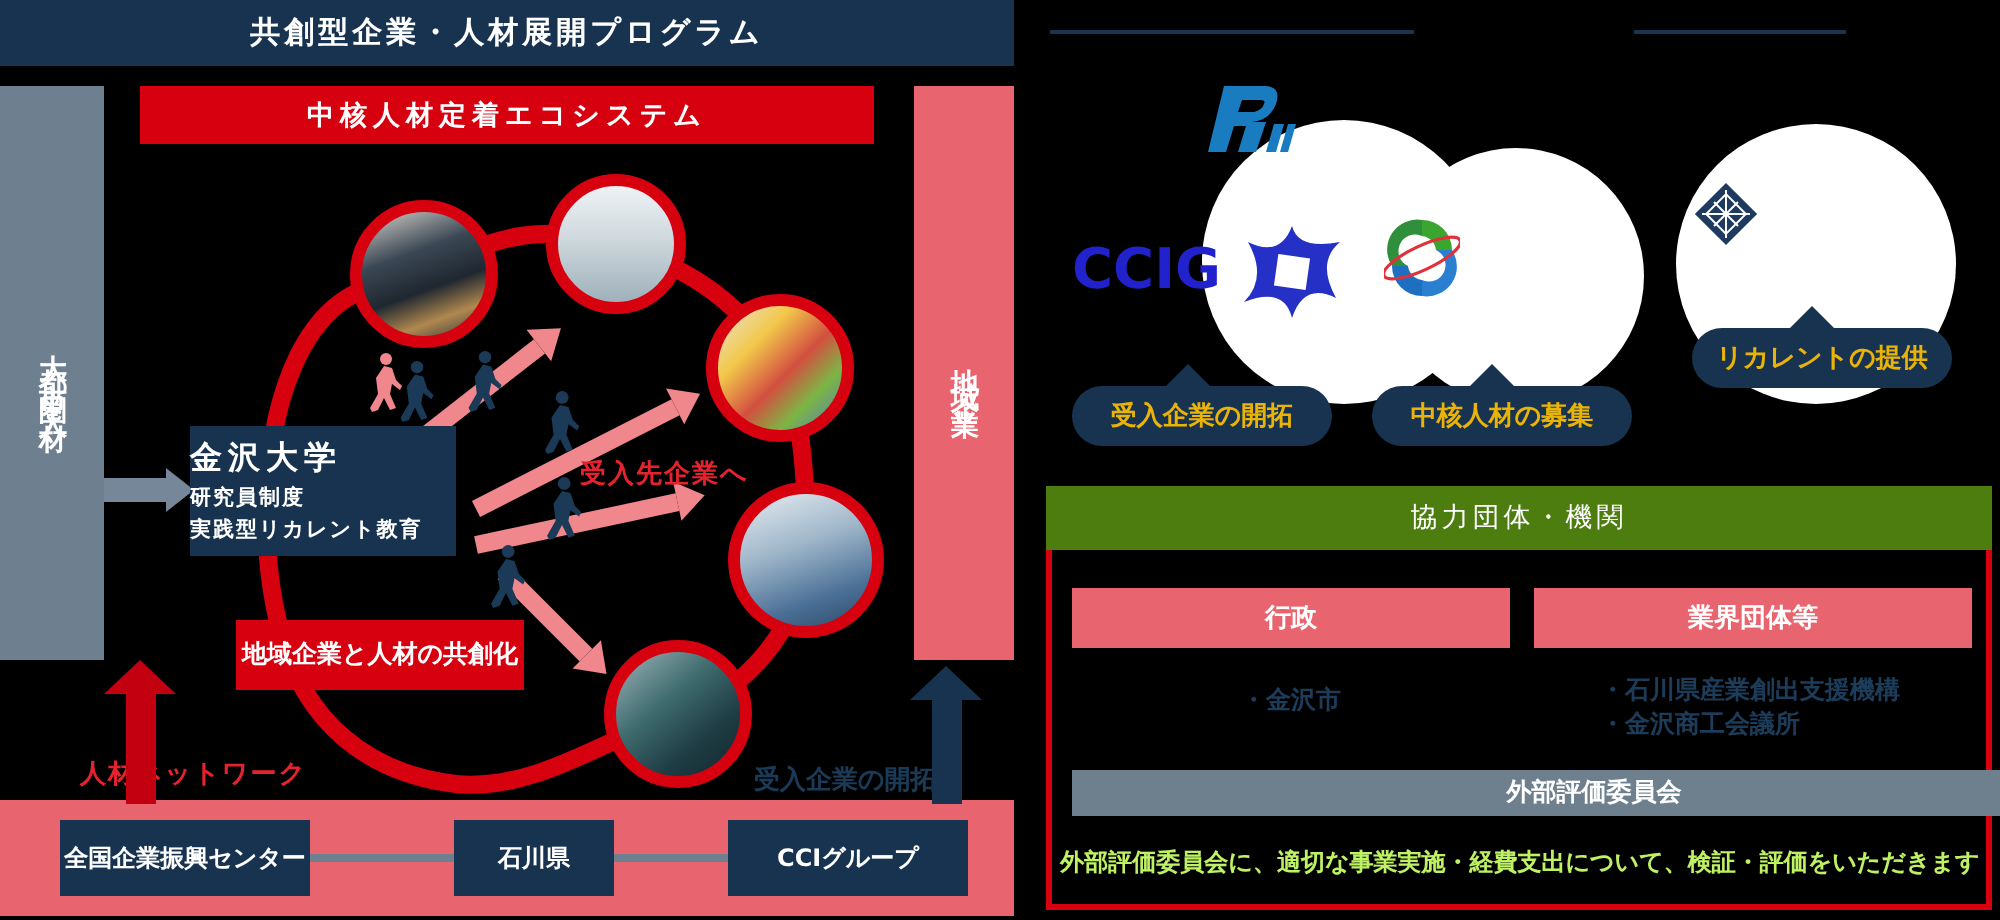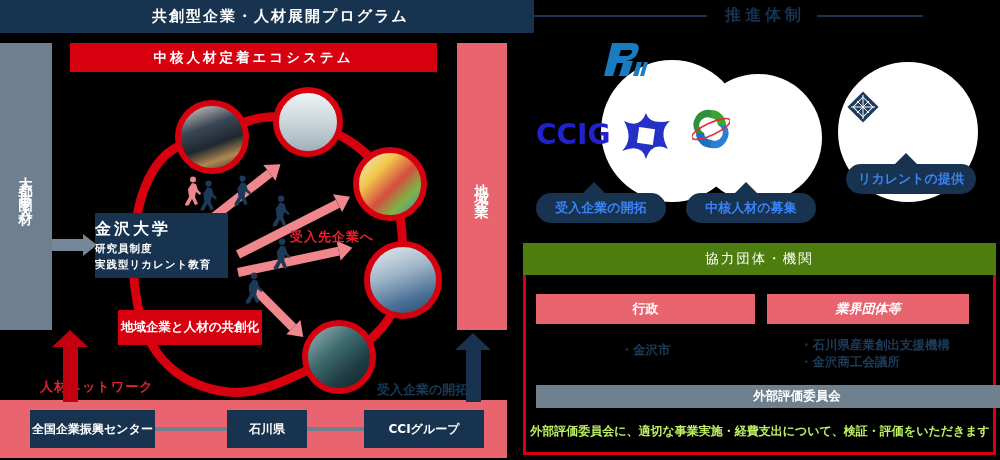--- a/index.html
+++ b/index.html
@@ -2,21 +2,21 @@
 <html><head>
 <meta charset="utf-8">
 <style>
   html,body{margin:0;padding:0;background:#000;}
   body{width:1000px;height:460px;position:relative;overflow:hidden;
        font-family:"DejaVu Sans","Liberation Sans",sans-serif;}
   .abs{position:absolute;}
   .txt-c{display:flex;align-items:center;justify-content:center;text-align:center;}
   
   .title-band{left:0;top:0;width:507px;height:33px;background:#17334f;color:#fff;
-    font-weight:bold;font-size:15px;letter-spacing:2px;padding-left:27px;}
+    font-weight:bold;font-size:15px;letter-spacing:2px;}
   .banner{left:70px;top:43px;width:367px;height:29px;background:#d7000f;color:#fff;
     font-weight:bold;font-size:13.5px;letter-spacing:3px;}
   .vbar{top:43px;height:287px;color:#fff;font-weight:bold;font-size:14px;
     writing-mode:vertical-rl;letter-spacing:7px;display:flex;align-items:center;justify-content:center;}
   .vbar-left{left:0;width:52px;background:#6e7f8f;}
   .vbar-right{left:457px;width:50px;background:#e8646e;}
   .photo{border-radius:50%;border:6px solid #d7000f;box-sizing:border-box;}
   .univ-box{left:95px;top:213px;width:133px;height:65px;background:#17334f;color:#fff;
     display:flex;flex-direction:column;justify-content:center;}
   .univ-box .t{font-size:16px;font-weight:bold;letter-spacing:3px;}
@@ -36,21 +36,21 @@
     border:11px solid transparent;border-left:14px solid #76879a;}
   .up-shaft{width:15px;}
   .up-head{width:0;height:0;border-left:18px solid transparent;border-right:18px solid transparent;}
   .person{position:absolute;}
   
   .rp-line{top:15px;height:2px;background:#17334f;}
   .rp-title{left:710px;top:5px;width:110px;color:#17334f;font-weight:bold;font-size:16px;
     letter-spacing:4px;text-align:center;}
   .wcircle{background:#fff;border-radius:50%;}
   .ccig-txt{left:536px;top:118px;color:#2222cc;font-weight:800;font-size:28px;letter-spacing:0px;}
-  .bubble{width:130px;height:30px;background:#17334f;border-radius:15px;color:#3b82f6;
+  .bubble{width:130px;height:30px;background:#17334f;border-radius:15px;color:#eab308;
     font-weight:bold;font-size:13px;}
   .bubble-tri{width:0;height:0;border-left:12px solid transparent;border-right:12px solid transparent;
     border-bottom:12px solid #17334f;}
   .coop-box{left:523px;top:243px;width:473px;height:212px;border:3px solid #d7000f;box-sizing:border-box;}
   .coop-head{left:523px;top:243px;width:473px;height:32px;background:#4d7c0f;color:#fff;
     font-weight:normal;font-size:13.5px;letter-spacing:2px;}
   .coop-bar{top:294px;width:219px;height:30px;background:#e8646e;color:#fff;font-weight:bold;font-size:13px;}
   .coop-item{color:#1d3c5a;font-weight:bold;font-size:12.5px;}
   .committee{left:536px;top:385px;width:450px;height:23px;background:#6e7f8d;color:#fff;
     font-weight:bold;font-size:12.5px;padding-left:36px;}
@@ -130,21 +130,20 @@
 
   <div class="abs up-head" style="left:52px;top:330px;border-bottom:17px solid #c3000f;"></div>
   <div class="abs up-shaft" style="left:63px;top:346px;height:56px;background:#c3000f;"></div>
   <div class="abs up-head" style="left:455px;top:333px;border-bottom:17px solid #17334f;"></div>
   <div class="abs up-shaft" style="left:466px;top:349px;height:53px;background:#17334f;"></div>
 </div>
 
 <div class="abs" style="left:507px;top:0;width:493px;height:460px;">
 
   <div class="abs rp-line" style="left:18px;width:182px;"></div>
-  <div class="abs rp-title" style="left:203px;">推進体制</div>
   <div class="abs rp-line" style="left:310px;width:106px;"></div>
 
   <div class="abs wcircle" style="left:94px;top:60px;width:142px;height:142px;"></div>
   <div class="abs wcircle" style="left:187px;top:74px;width:128px;height:128px;"></div>
   <div class="abs wcircle" style="left:331px;top:62px;width:140px;height:140px;"></div>
 
   <svg class="abs" style="left:93px;top:42px;" width="48" height="36" viewBox="0 0 48 36">
     <path d="M12 1 L32 1 Q41 1 38 10 Q35 18 26 19 L33 19 L28 34 L19 34 L23 21 L17 21 L13 34 L4 34 Z M21 8 L19 14 L27 14 Q31 13 32 10 Q33 8 30 8 Z" fill="#1a7cc0"></path>
     <path d="M37 20 L42 20 L38 34 L33 34 Z" fill="#1a7cc0"></path>
     <path d="M44 20 L48 20 L44 34 L40 34 Z" fill="#1a7cc0"></path>
@@ -173,19 +172,19 @@
   <div class="abs bubble-tri" style="left:75px;top:182px;"></div>
   <div class="abs bubble txt-c" style="left:29px;top:193px;">受入企業の開拓</div>
   <div class="abs bubble-tri" style="left:227px;top:182px;"></div>
   <div class="abs bubble txt-c" style="left:179px;top:193px;">中核人材の募集</div>
   <div class="abs bubble-tri" style="left:387px;top:153px;"></div>
   <div class="abs bubble txt-c" style="left:339px;top:164px;">リカレントの提供</div>
 
   <div class="abs coop-box" style="left:16px;top:243px;"></div>
   <div class="abs coop-head txt-c" style="left:16px;top:243px;">協力団体・機関</div>
   <div class="abs coop-bar txt-c" style="left:29px;width:219px;">行政</div>
-  <div class="abs coop-bar txt-c" style="left:260px;width:202px;font-style:italic;">業界団体等</div>
+  <div class="abs coop-bar txt-c" style="left:260px;width:219px;">業界団体等</div>
   <div class="abs coop-item txt-c" style="left:29px;top:342px;width:219px;">・金沢市</div>
   <div class="abs coop-item" style="left:293px;top:337px;">・石川県産業創出支援機構</div>
   <div class="abs coop-item" style="left:293px;top:354px;">・金沢商工会議所</div>
   <div class="abs committee txt-c" style="left:29px;">外部評価委員会</div>
   <div class="abs caption" style="left:21px;">外部評価委員会に、適切な事業実施・経費支出について、検証・評価をいただきます</div>
 </div>
 
 </body></html>

